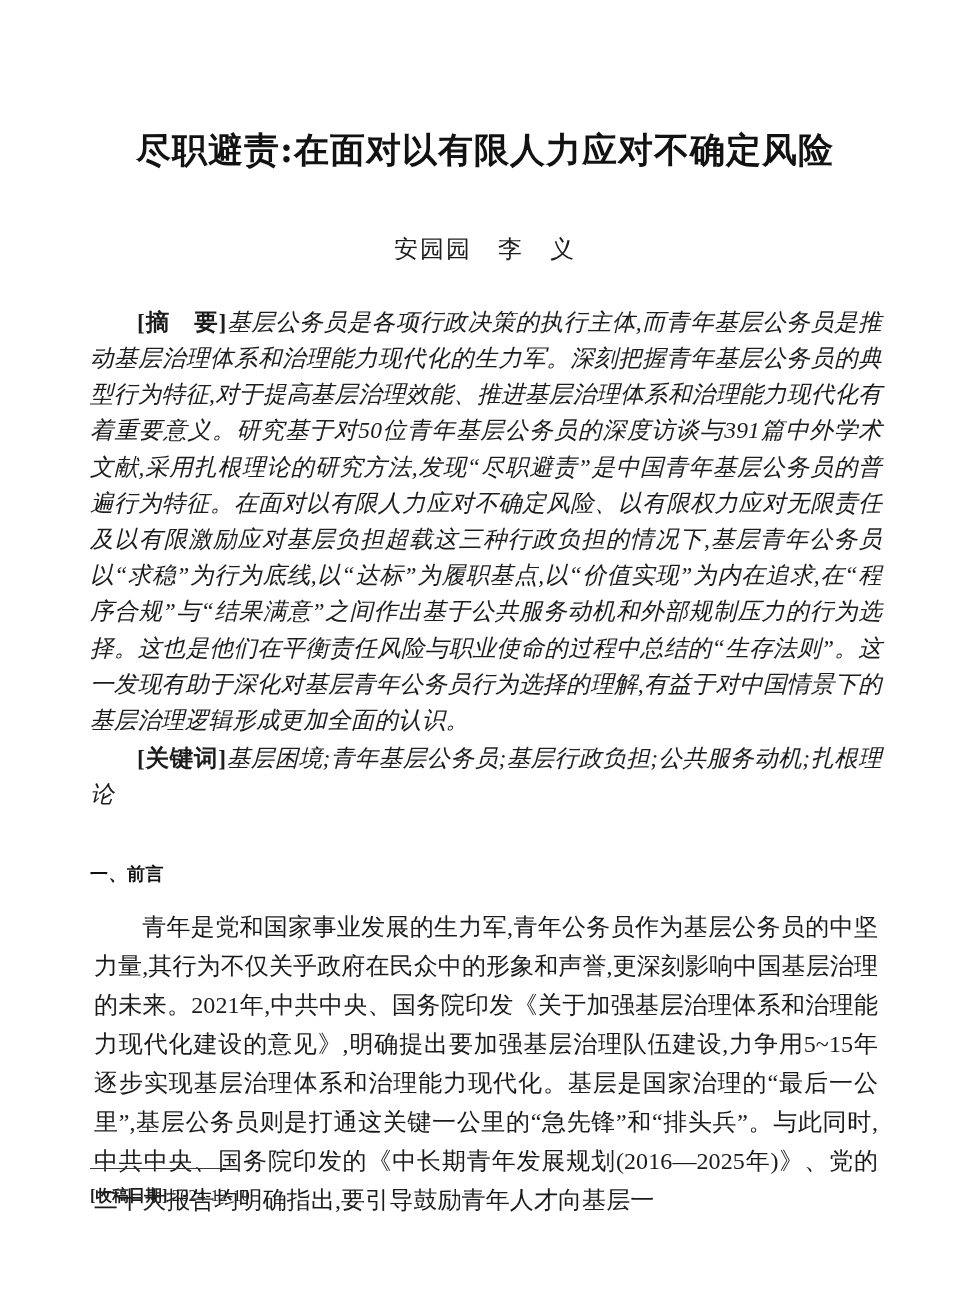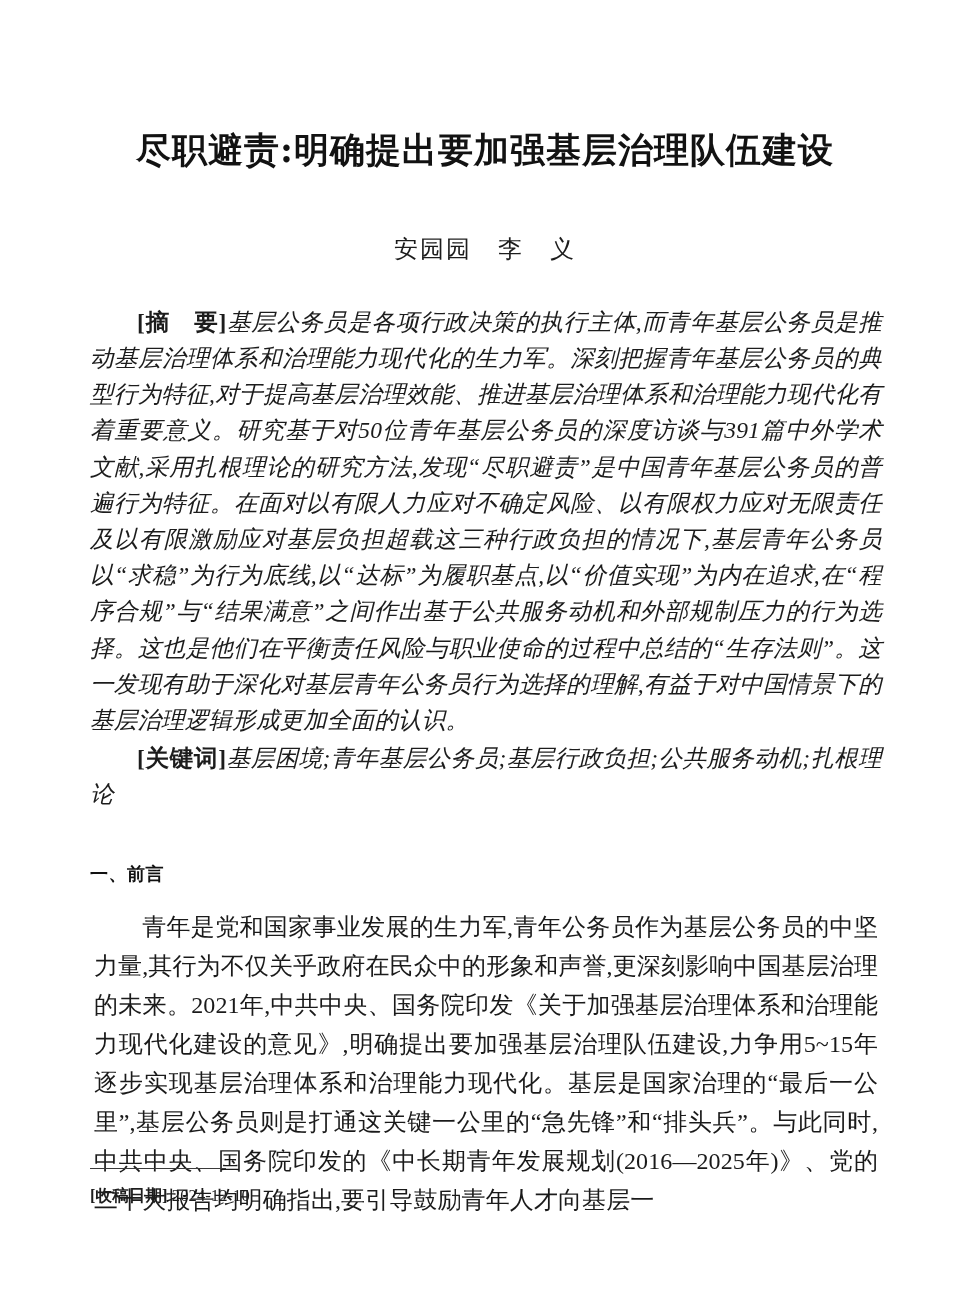--- a/index.html
+++ b/index.html
@@ -142,21 +142,21 @@
 
   .fn-label {
     font-weight: bold;
   }
 </style>
 </head>
 <body>
 
 <div class="page">
 
-  <h1 class="title">尽职避责:明确提出要加强基层治理队伍建设</h1>
+  <h1 class="title">尽职避责:在面对以有限人力应对不确定风险</h1>
 
   <div class="authors">安园园　李　义</div>
 
   <div class="abstract-block">
     <p class="abstract-para">
       <span class="lead-indent"></span><span class="tag-label">[摘　要]</span><span>基层公务员是各项行政决策的执行主体,而青年基层公务员是推动基层治理体系和治理能力现代化的生力军。深刻把握青年基层公务员的典型行为特征,对于提高基层治理效能、推进基层治理体系和治理能力现代化有着重要意义。研究基于对50位青年基层公务员的深度访谈与391篇中外学术文献,采用扎根理论的研究方法,发现“尽职避责”是中国青年基层公务员的普遍行为特征。在面对以有限人力应对不确定风险、以有限权力应对无限责任及以有限激励应对基层负担超载这三种行政负担的情况下,基层青年公务员以“求稳”为行为底线,以“达标”为履职基点,以“价值实现”为内在追求,在“程序合规”与“结果满意”之间作出基于公共服务动机和外部规制压力的行为选择。这也是他们在平衡责任风险与职业使命的过程中总结的“生存法则”。这一发现有助于深化对基层青年公务员行为选择的理解,有益于对中国情景下的基层治理逻辑形成更加全面的认识。</span>
     </p>
     <p class="keywords-para">
       <span class="lead-indent"></span><span class="tag-label">[关键词]</span><span>基层困境;青年基层公务员;基层行政负担;公共服务动机;扎根理论</span>
     </p>

